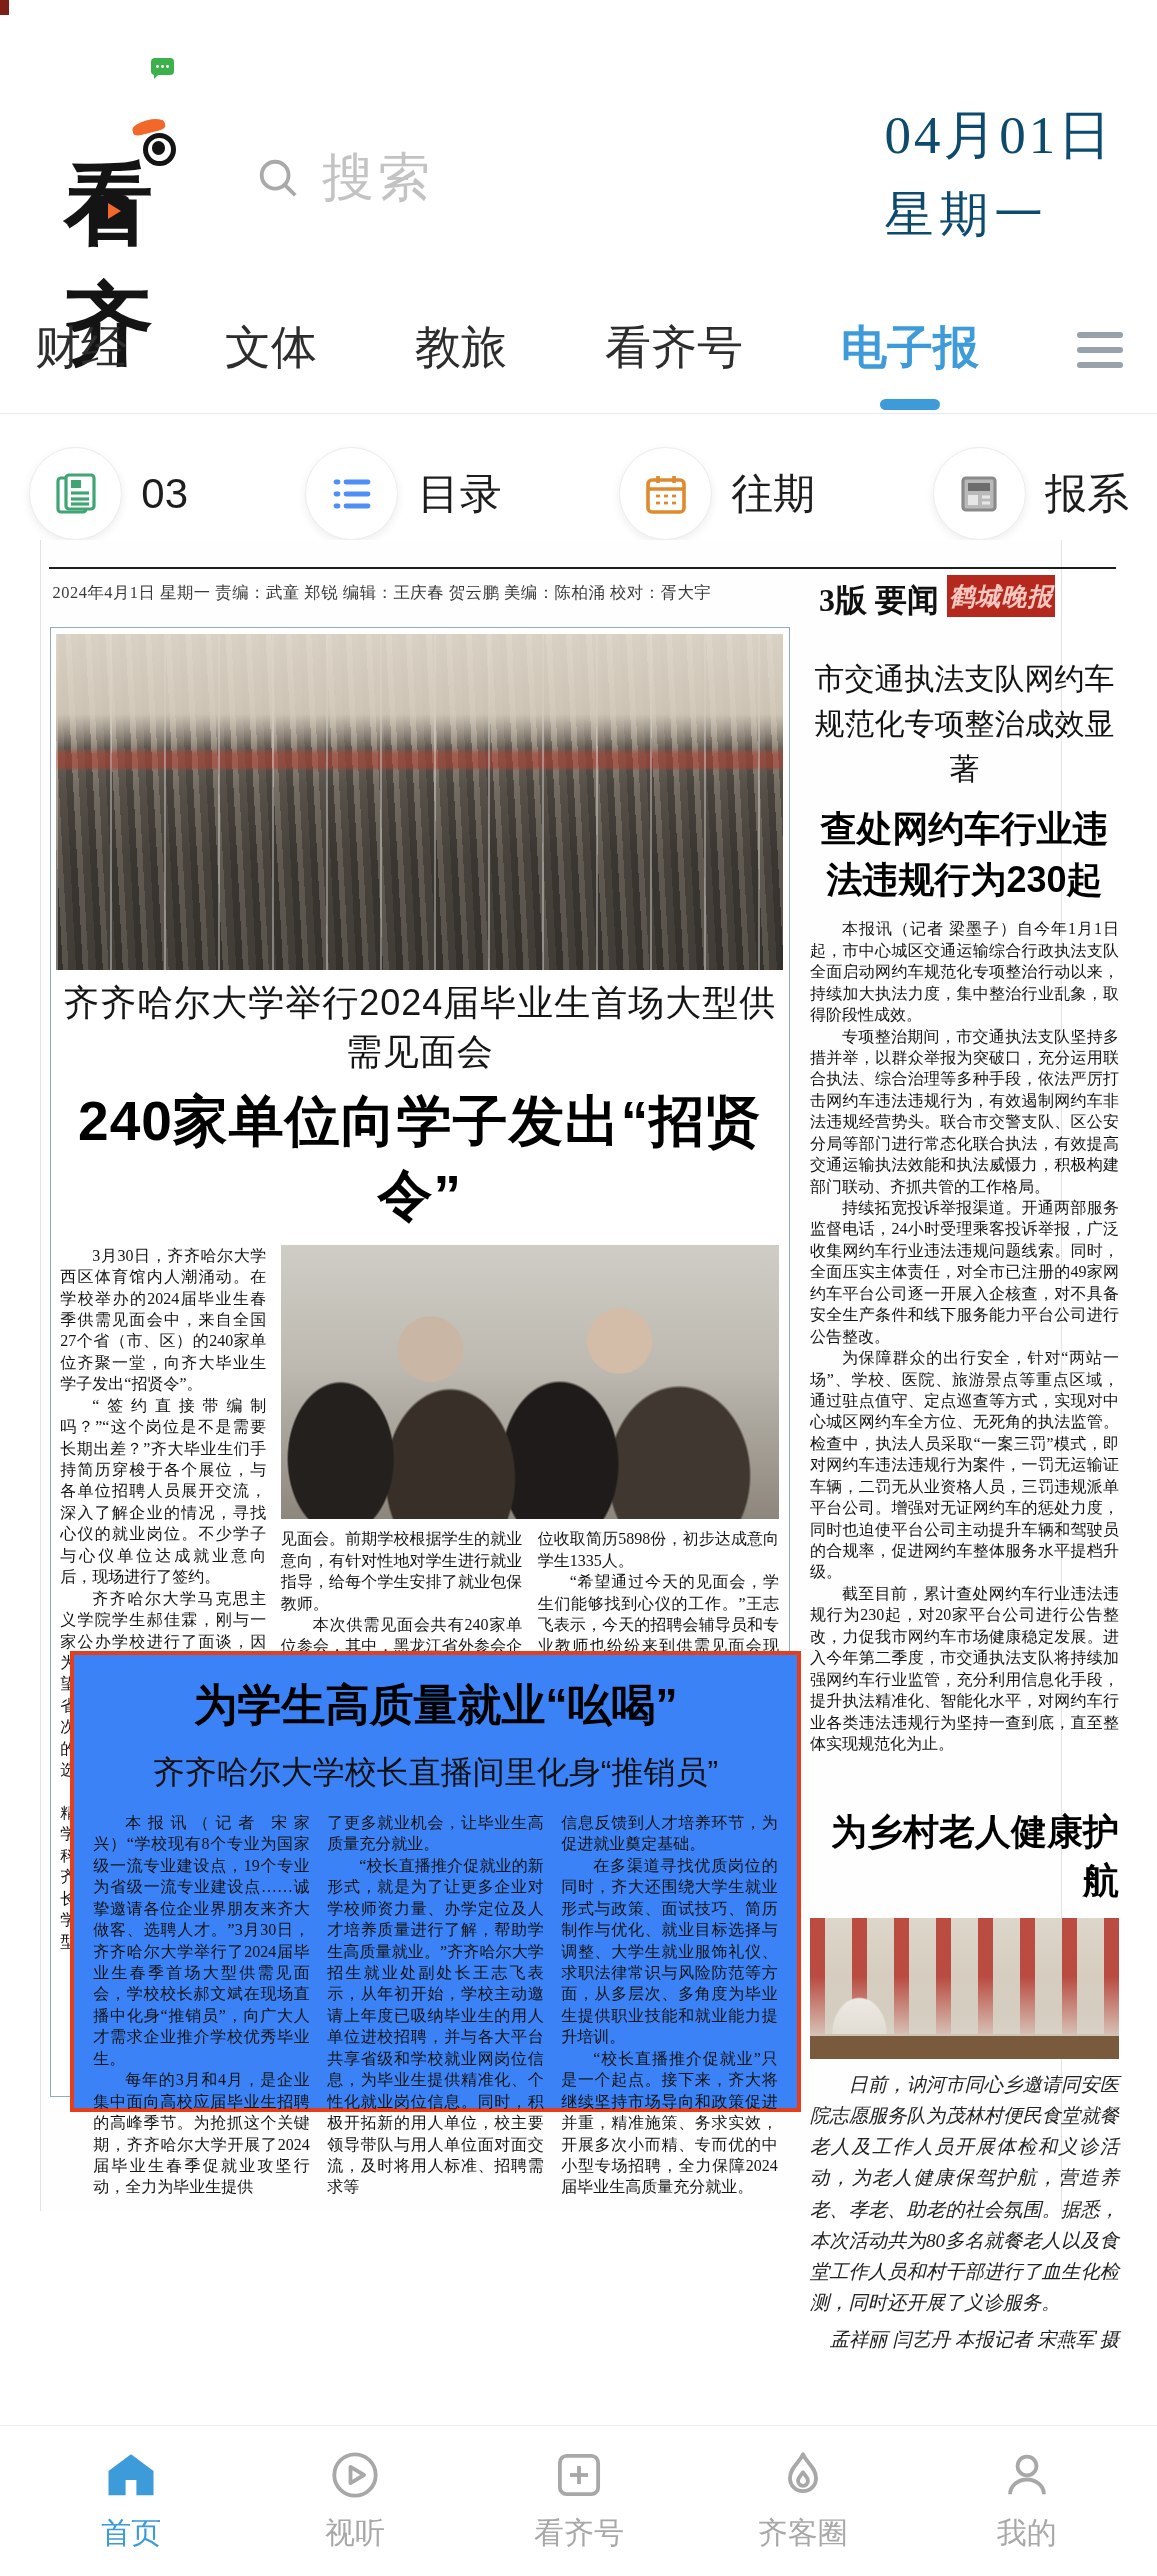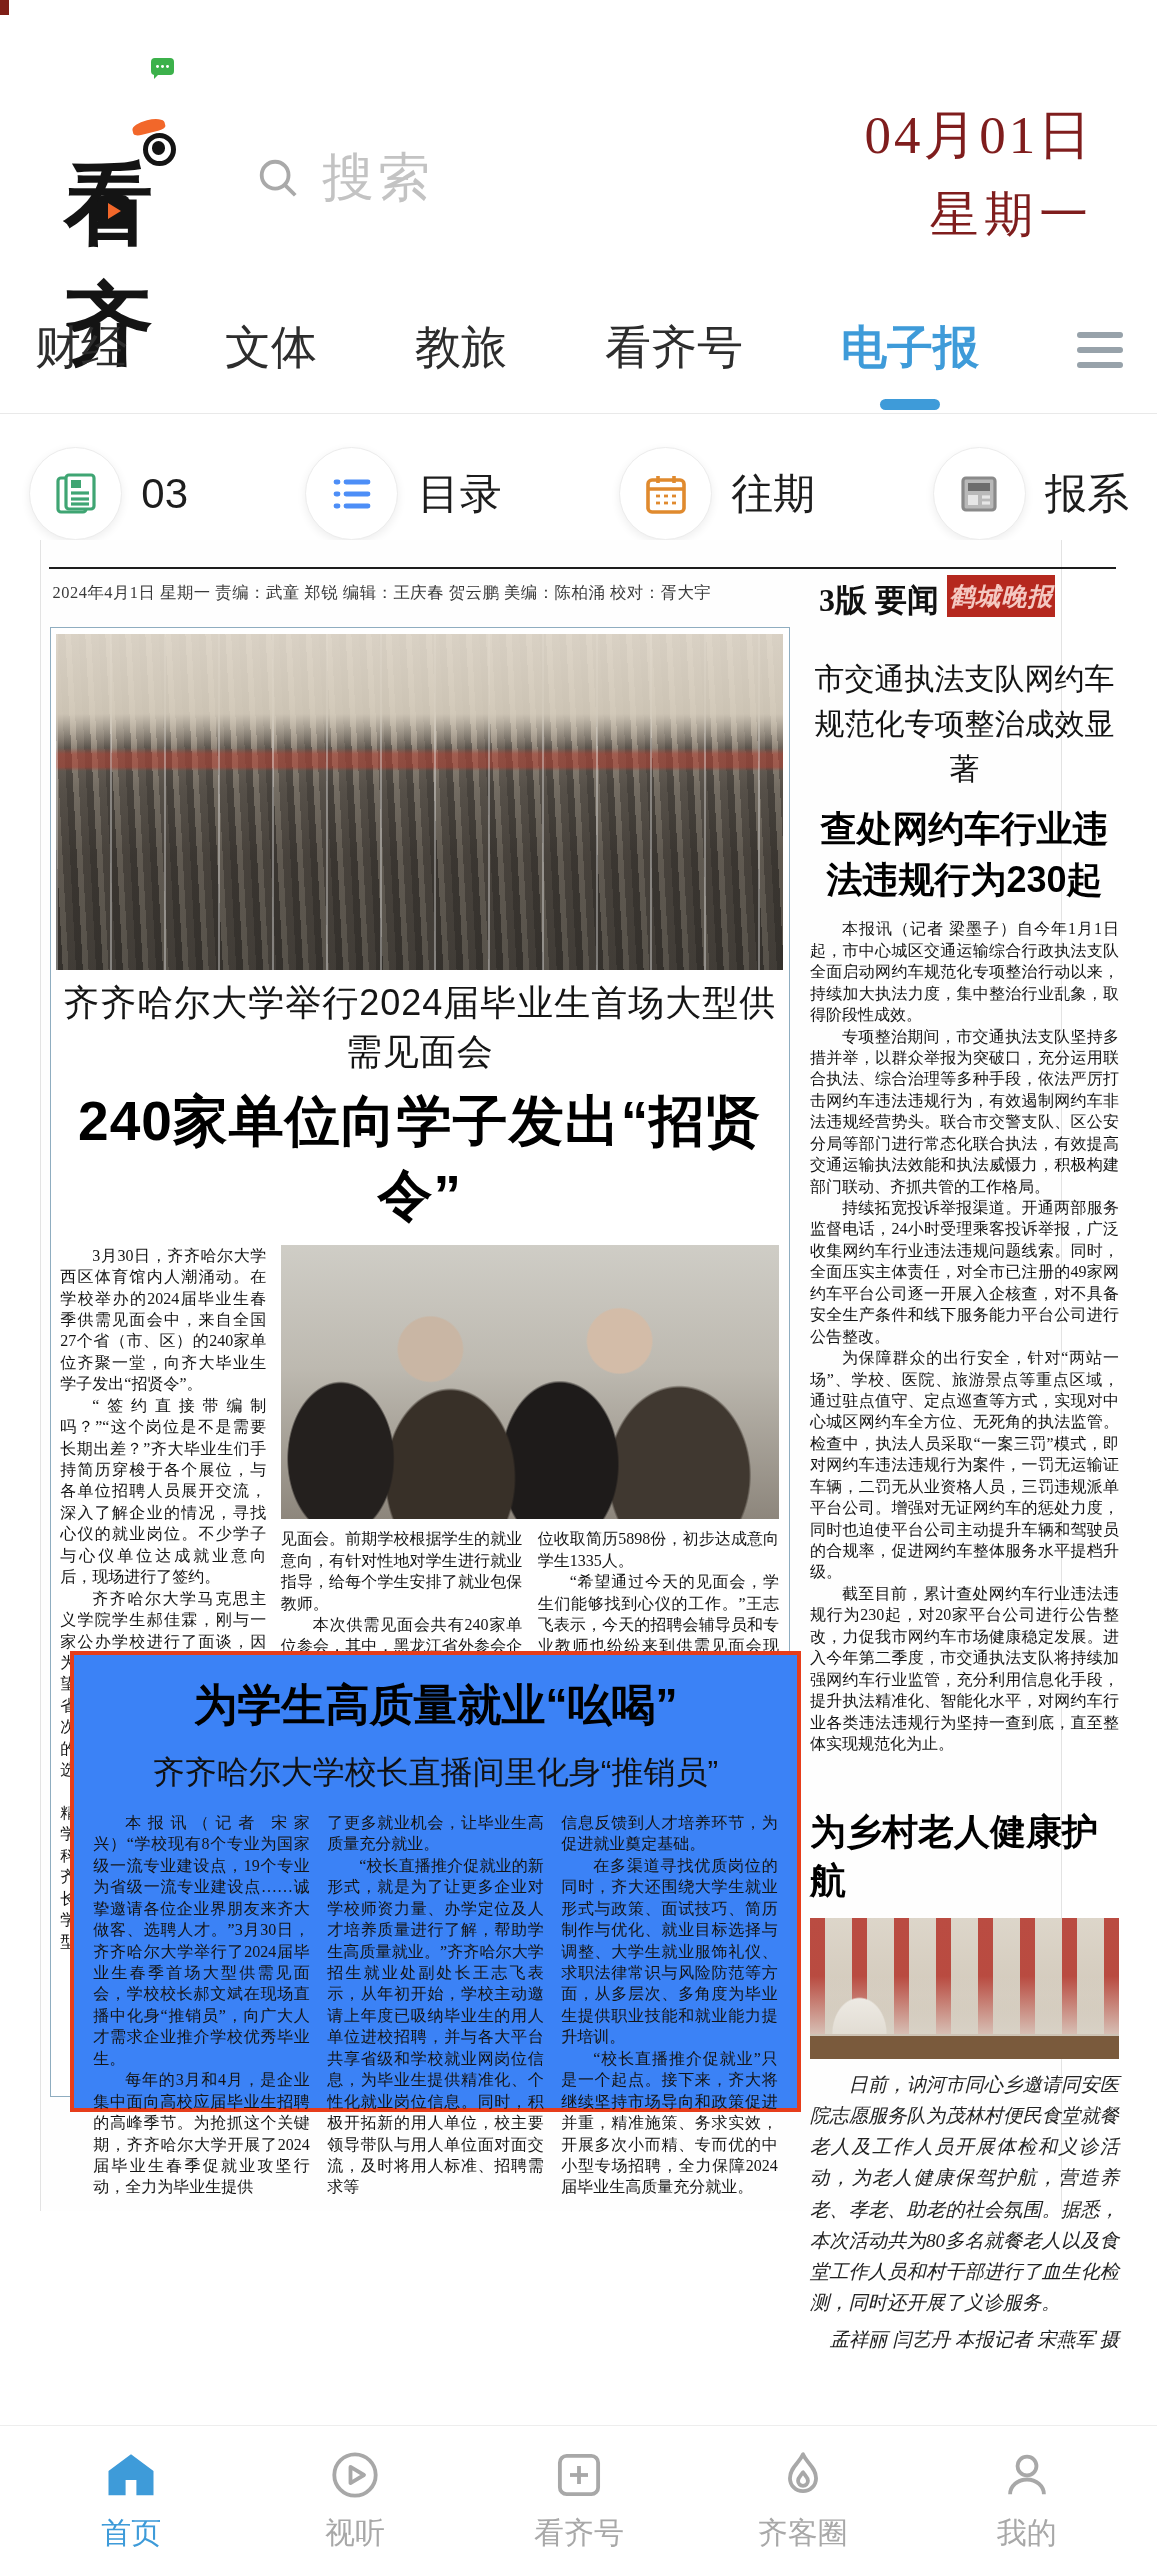--- a/index.html
+++ b/index.html
@@ -18,21 +18,21 @@
   .logo .beret { position:absolute; left:68px; top:1.9px; width:33px; height:12.5px; background:#f2672a; border-radius:60% 60% 30% 30%; transform:rotate(-14deg); }
   .logo .eye { position:absolute; left:79px; top:15.4px; width:33px; height:33px; background:#fff; border:5.8px solid #141414; border-radius:50%; }
   .logo .eye::after { content:""; position:absolute; left:3.9px; top:2.9px; width:13.5px; height:13.5px; background:#141414; border-radius:50%; }
   .logo .play { position:absolute; left:33px; top:77px; width:33px; height:33px; background:#141414; border-radius:7.7px; }
   .logo .play::after { content:""; position:absolute; left:10.6px; top:7.7px; border-left:13.5px solid #f2672a; border-top:8.7px solid transparent; border-bottom:8.7px solid transparent; }
 
   .search { position:absolute; left:255px; top:143px; display:flex; align-items:center; gap:21px; }
   .search svg { width:46px; height:46px; stroke:#a9a9a9; }
   .search .ph { font-size:52px; color:#c3c3c3; letter-spacing:3.9px; }
 
-  .datebox { position:absolute; right:64px; top:100px; text-align:right; font-family:"Liberation Serif", serif; color:#7f1d1d; }
+  .datebox { position:absolute; right:44px; top:100px; text-align:left; font-family:"Liberation Serif", serif; color:#0c4a6e; }
   .datebox .d1 { font-size:53px; letter-spacing:2.9px; }
   .datebox .d2 { font-size:49px; margin-top:9.6px; letter-spacing:5.8px; }
 
   
   .tabs { position:absolute; left:0; top:289px; width:1158px; height:122px; display:flex; align-items:center; justify-content:space-between; padding:0 35px; font-size:46px; color:#2d2d2d; }
   .tab { position:relative; padding-bottom:3.9px; }
   .tab.active { color:#3e9bd9; font-weight:700; }
   .tab.active::after { content:""; position:absolute; left:50%; transform:translateX(-50%); bottom:-27px; width:60px; height:10.6px; border-radius:5.8px; background:#3e9bd9; }
   .burger { display:flex; flex-direction:column; gap:9.6px; }
   .burger i { width:46px; height:5.8px; background:#97a2aa; border-radius:2.9px; display:block; }
@@ -97,21 +97,21 @@
   .red-box .h1 { text-align:center; font-size:44px; font-weight:900; color:#000; margin-top:5.8px; }
   .red-box .h2 { text-align:center; font-size:32px; font-weight:500; color:#111; margin:15.4px 0 17.4px; }
   .red-cols { display:flex; gap:17.4px; }
   .red-cols > div { flex:1; min-width:0; }
 
   .right-col { position:absolute; left:769px; top:116px; width:309px; }
   .right-col .kicker2 { text-align:center; font-size:30px; font-weight:500; line-height:1.5; color:#131313; }
   .right-col .headline2 { text-align:center; font-size:36px; font-weight:900; line-height:1.42; color:#000; margin:11.6px 0 13.5px; }
   .right-col .article-body p { margin:0; }
   .photo-article { margin-top:54px; }
-  .photo-article .h { text-align:left; font-size:36px; font-weight:900; color:#000; }
+  .photo-article .h { text-align:right; font-size:36px; font-weight:900; color:#000; }
   .caption { font-size:19.3px; line-height:1.62; text-align:justify; font-style:italic; font-family:"Liberation Serif", serif; color:#222; text-indent:2em; }
   .caption-byline { margin-top:7.7px; text-align:right; font-size:19.3px; font-style:italic; font-family:"Liberation Serif", serif; }
 
   
   .tabbar { position:absolute; left:0; top:2425px; width:1158px; height:151px; background:#fff; border-top:1px solid #ededed; display:flex; align-items:center; justify-content:space-around; padding:0 19.3px; }
   .titem { display:flex; flex-direction:column; align-items:center; gap:11.6px; width:145px; }
   .titem svg { width:54px; height:54px; }
   .titem .tl { font-size:30px; color:#a8a8a8; }
   .titem.active .tl { color:#3e9bd9; }
 </style>

